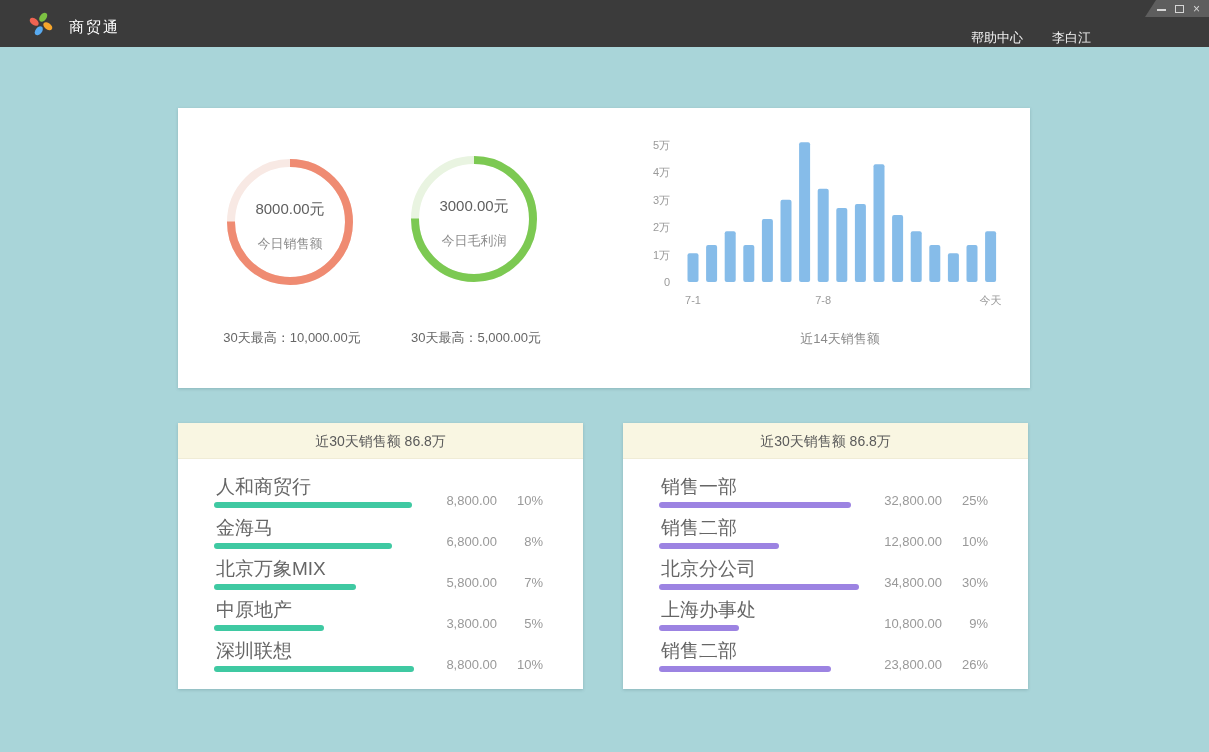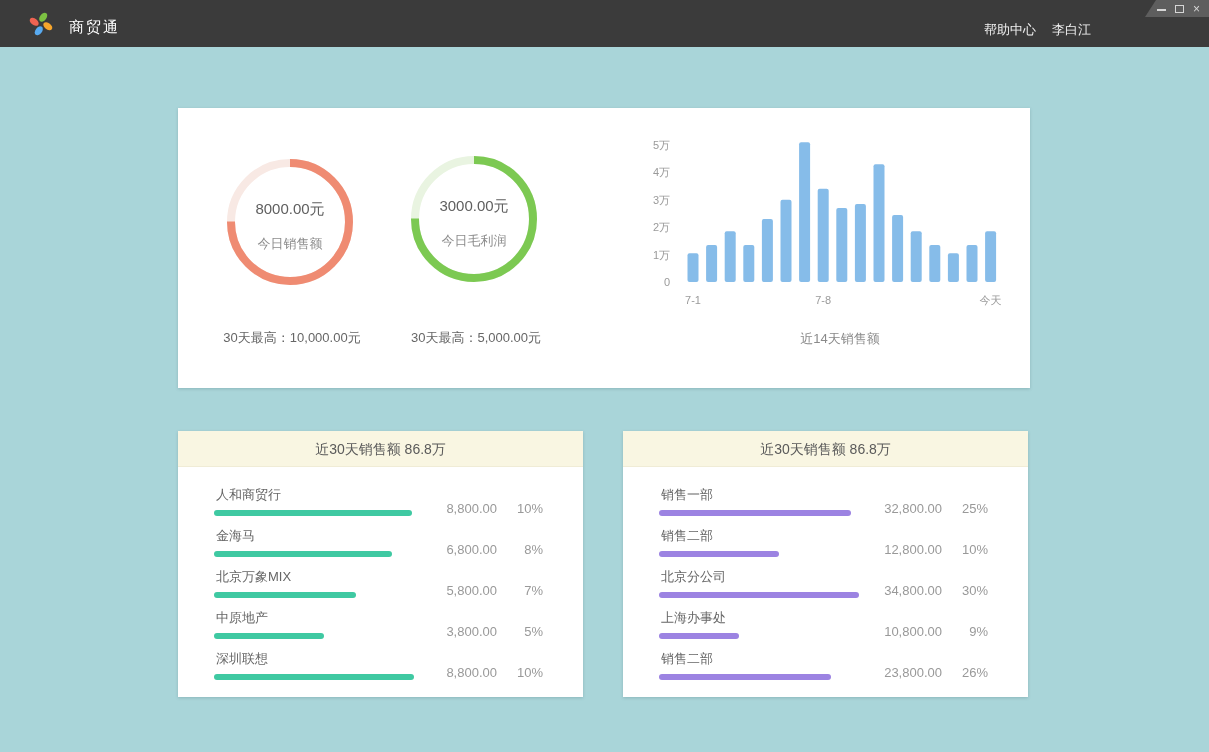--- a/index.html
+++ b/index.html
@@ -6,22 +6,22 @@
   html,body { width:1209px; height:752px; overflow:hidden;
     font-family:"Liberation Sans","DejaVu Sans",sans-serif; }
 
   .window { width:1209px; height:752px; position:relative; }
 
   
   .titlebar { position:relative; height:47px; background:#3b3b3b;
     display:flex; align-items:center; padding-left:28px; }
   .titlebar-left { display:flex; align-items:flex-end; gap:15px; }
   .app-title { color:#ffffff; font-size:15px; letter-spacing:2px; }
-  .titlebar-right { position:absolute; right:118px; top:6px; height:47px;
-    display:flex; align-items:center; gap:16px; }
+  .titlebar-right { position:absolute; right:118px; top:14px; height:47px;
+    display:flex; align-items:center; gap:29px; }
   .titlebar-link { color:#f0f0f0; font-size:13px; cursor:pointer; }
 
   .win-controls { position:absolute; top:0; right:0; height:17px; width:64px;
     background:#5e5e5e; clip-path:polygon(11px 0,100% 0,100% 100%,0 100%);
     display:flex; align-items:center; justify-content:flex-end;
     gap:9px; padding:0 9px 0 14px; }
   .win-btn { display:flex; align-items:center; justify-content:center;
     width:10px; height:12px; cursor:pointer; }
   .ico-min { width:9px; height:2px; background:#d6d6d6; margin-top:3px; }
   .ico-max { width:9px; height:8px; border:1px solid #d6d6d6; }
@@ -41,28 +41,28 @@
   .donut-label { font-size:13px; color:#8c8c8c; }
   .donut-foot { position:absolute; width:170px; text-align:center;
     font-size:13px; color:#666666; }
 
   .bar-block { position:absolute; left:452px; top:20px; width:390px; height:250px; }
   .axis-label { font-size:11px; fill:#9a9a9a; }
   .bar-caption { position:absolute; top:202px; left:15px; width:390px;
     text-align:center; font-size:13px; color:#8a8a8a; }
 
   
-  .list-card { top:384px; width:405px; height:266px; }
+  .list-card { top:376px; width:405px; height:266px; }
   .list-header { height:36px; line-height:36px; text-align:center;
     background:#f9f6e2; border-bottom:1px solid #f0ecd6;
     font-size:14px; color:#5a5a5a; }
   .list-body { padding:21px 40px 0 36px; }
   .rank-row { display:flex; align-items:flex-end; margin-bottom:13px; }
   .rank-left { width:200px; }
-  .rank-name { font-size:13px; color:#666666; line-height:13px; margin:0 0 9px 2px; }
+  .rank-name { font-size:19px; color:#666666; line-height:13px; margin:0 0 9px 2px; }
   .rank-bar { height:6px; border-radius:3px; }
   .rank-right { flex:1; display:flex; justify-content:flex-end;
     align-items:baseline; font-size:13px; color:#999999; line-height:14px; }
   .rank-pct { width:46px; text-align:right; }
 </style>
 </head>
 <body>
 
 <div class="window">
 

